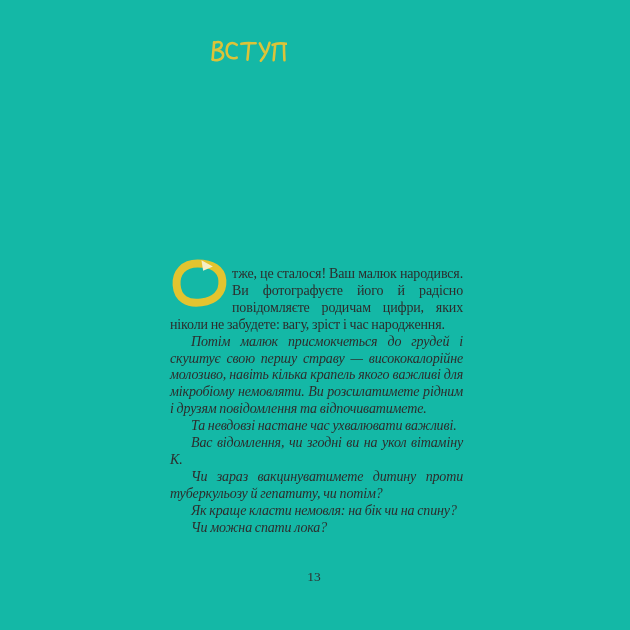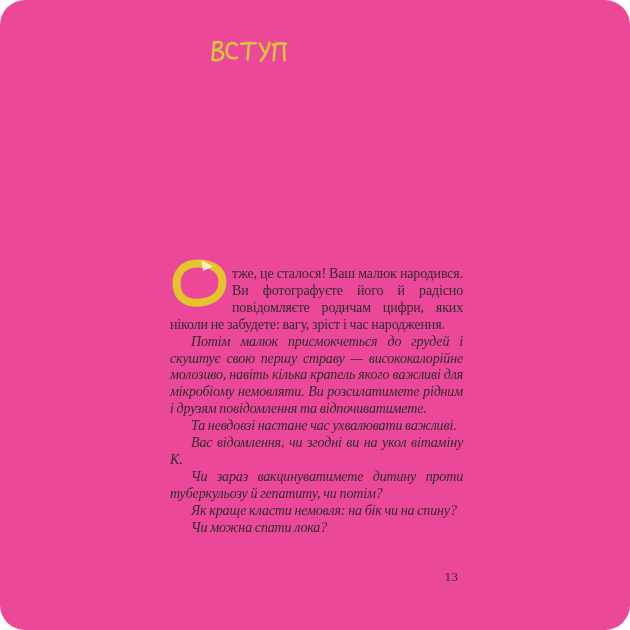--- a/index.html
+++ b/index.html
@@ -4,24 +4,23 @@
 <style>
   html, body {
     margin: 0;
     padding: 0;
     background: #ffffff;
   }
   .page {
     position: relative;
     width: 630px;
     height: 630px;
-    background: #ec4899;
+    background: #14b8a6;
     overflow: hidden;
     font-family: "Liberation Serif", serif;
-    border-radius: 25px;
   }
   
   .sr-only {
     position: absolute;
     width: 1px; height: 1px;
     margin: -1px; padding: 0;
     overflow: hidden;
     clip: rect(0 0 0 0);
     white-space: nowrap;
     border: 0;
@@ -61,21 +60,21 @@
     left: 2px;
     top: -7px;
     overflow: visible;
   }
 
   .page-number {
     position: absolute;
     left: 170px;
     top: 569px;
     width: 288px;
-    text-align: right;
+    text-align: center;
     font-size: 13.5px;
     color: #303030;
     font-family: "Liberation Serif", serif;
   }
 </style>
 </head>
 <body>
 
 <div class="page">
 

